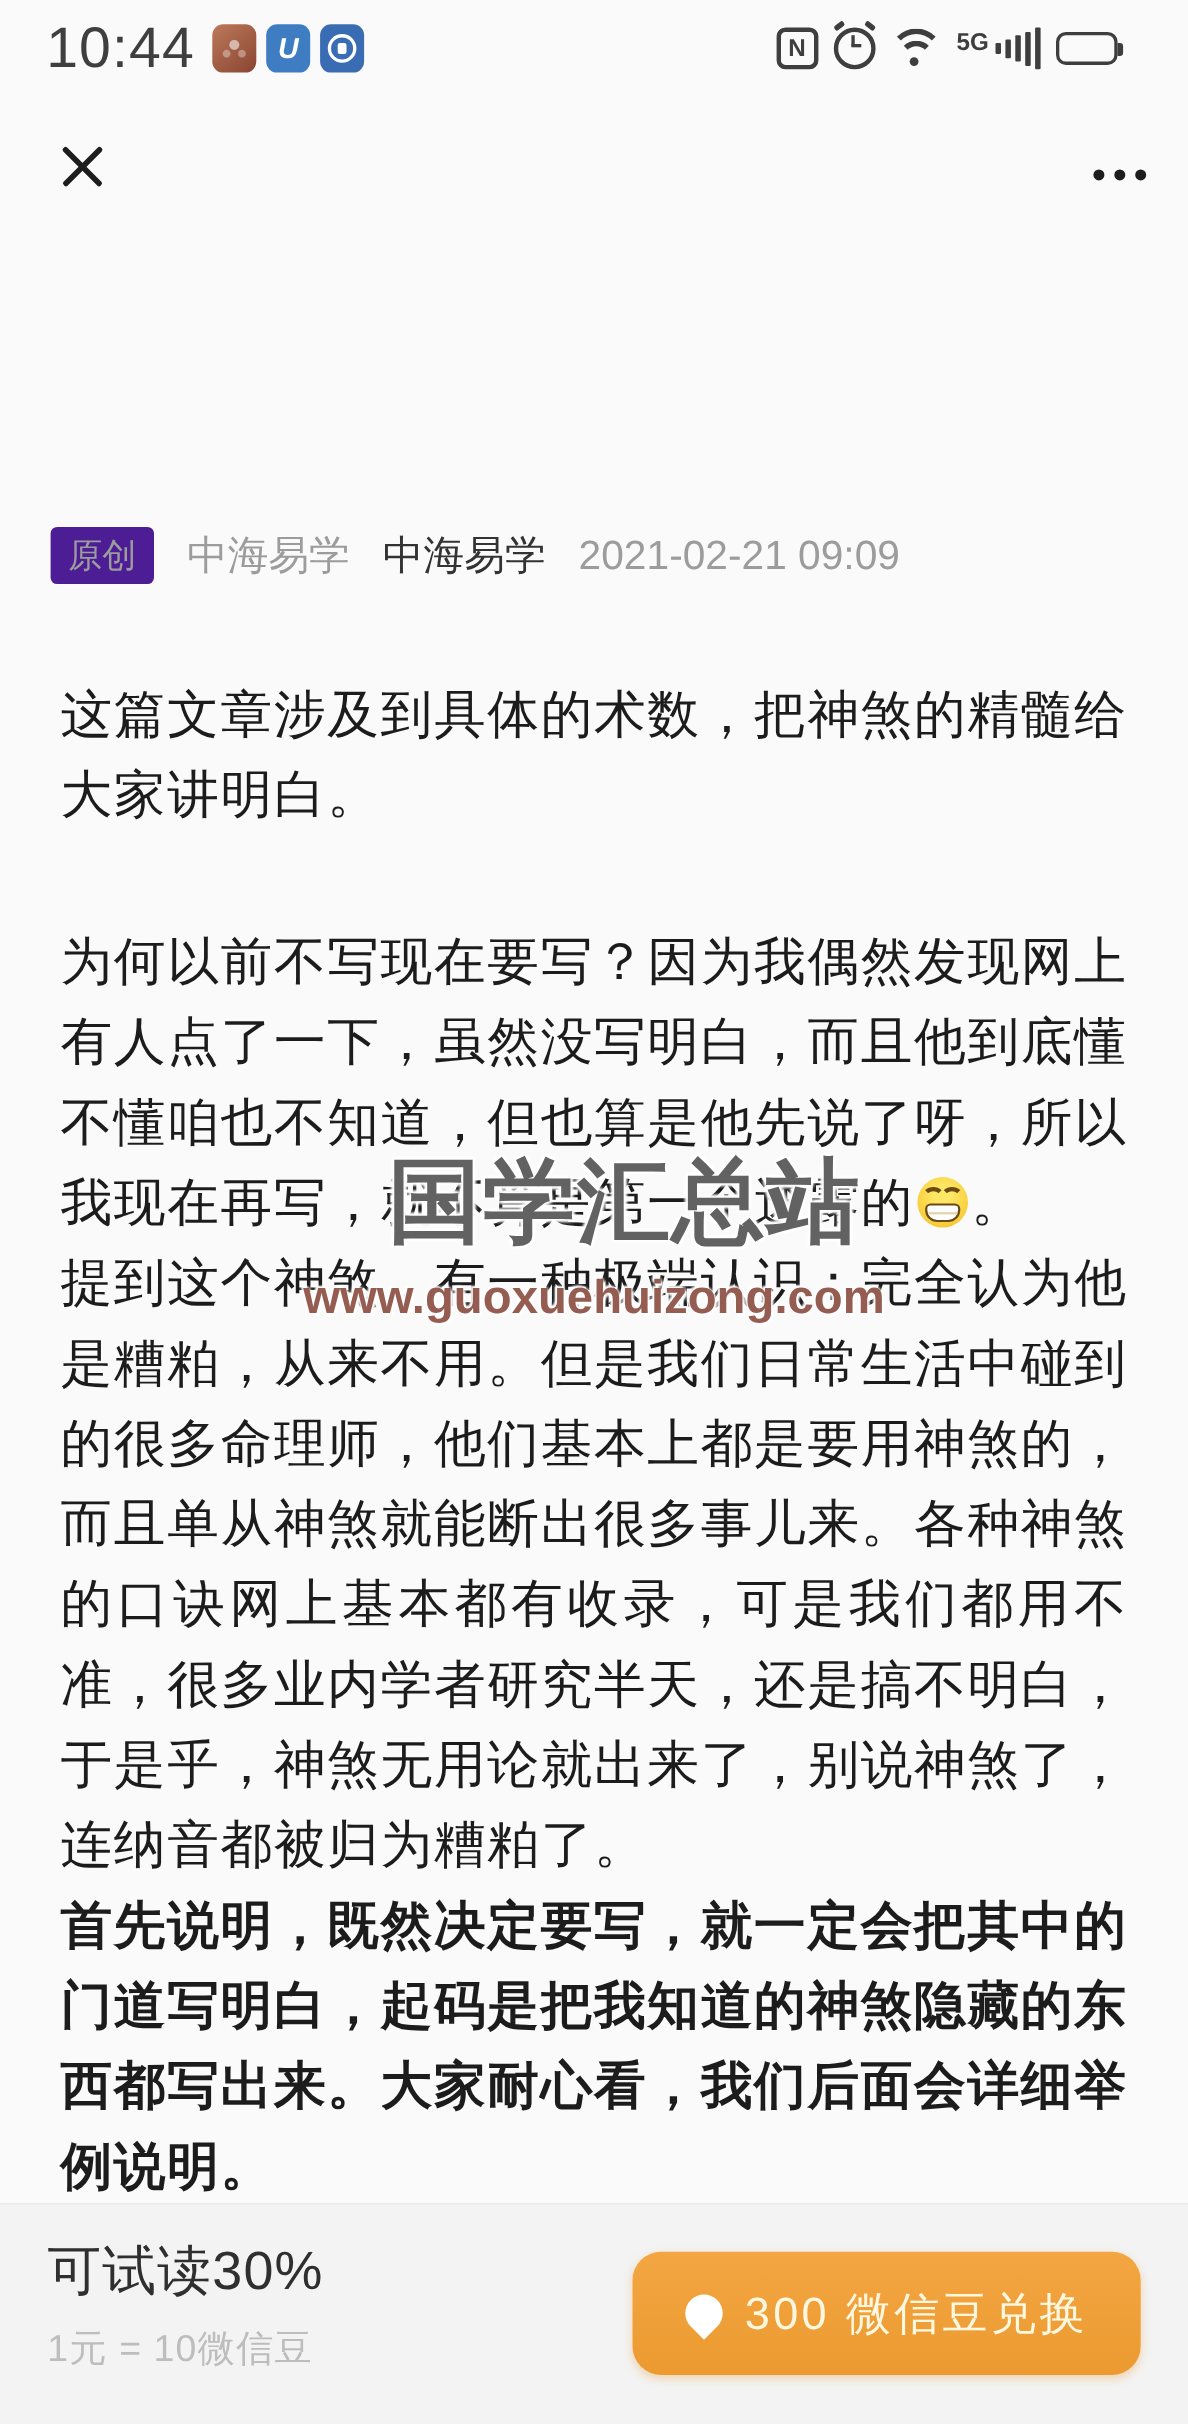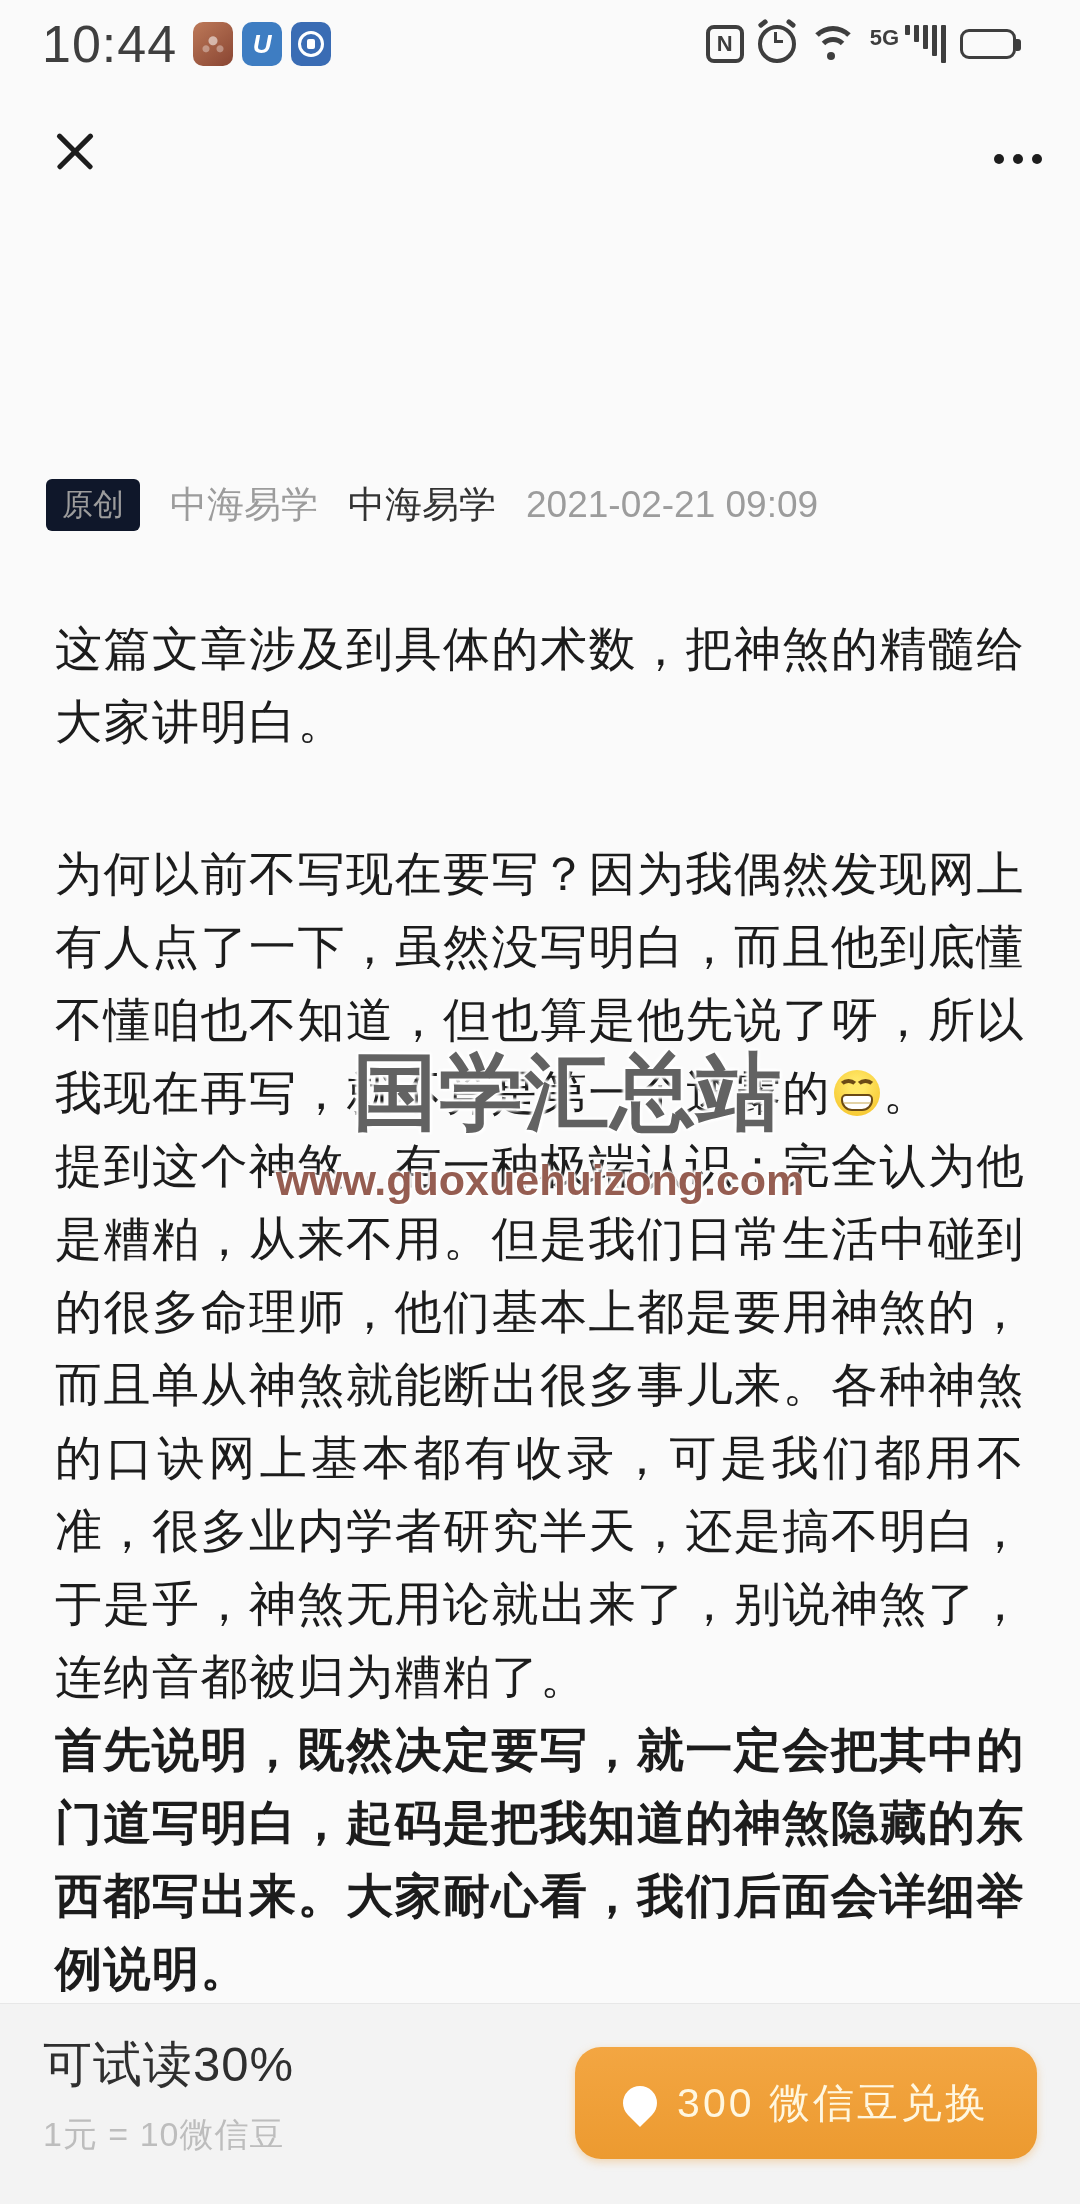--- a/index.html
+++ b/index.html
@@ -34,40 +34,40 @@
   .alarm::before{content:"";position:absolute;left:12px;top:3px;width:3px;height:10px;background:#3e3e3e;}
   .alarm::after{content:"";position:absolute;left:12px;top:11px;width:9px;height:3px;background:#3e3e3e;}
   .alarm .bell{position:absolute;width:10px;height:5px;background:#3e3e3e;border-radius:2px;top:-8px;}
   .alarm .bell.l{left:-4px;transform:rotate(-38deg);}
   .alarm .bell.r{right:-4px;transform:rotate(38deg);}
   .wifi{position:relative;width:46px;height:36px;}
   .wifi i{position:absolute;left:50%;border:5px solid transparent;border-top-color:#3e3e3e;border-radius:50%;}
   .wifi .w1{width:40px;height:40px;top:0;margin-left:-25px;}
   .wifi .w2{width:22px;height:22px;top:11px;margin-left:-16px;}
   .wifi .dot{position:absolute;left:50%;top:26px;width:8px;height:8px;margin-left:-6px;background:#3e3e3e;border-radius:50%;}
-  .signal{display:flex;align-items:flex-start;gap:4px;}
+  .signal{display:flex;align-items:center;gap:4px;}
   .signal .g5{font-size:22px;font-weight:bold;color:#3e3e3e;margin-right:2px;align-self:flex-start;}
   .signal b{display:block;width:5px;background:#3e3e3e;border-radius:1px;}
   .batt{width:56px;height:30px;border:3px solid #3e3e3e;border-radius:9px;position:relative;padding:3px;box-sizing:border-box;}
   .batt .fill{width:70%;height:100%;background:#3e3e3e;border-radius:3px;}
   .batt::after{content:"";position:absolute;right:-8px;top:7px;width:5px;height:12px;background:#3e3e3e;border-radius:0 3px 3px 0;}
   
   .close-btn{position:absolute;left:52px;top:128px;width:46px;height:46px;}
   .close-btn::before,.close-btn::after{content:"";position:absolute;left:-1px;top:21px;width:48px;height:4.5px;
     background:#1d1d1d;border-radius:2px;}
   .close-btn::before{transform:rotate(45deg);}
   .close-btn::after{transform:rotate(-45deg);}
   .more-btn{position:absolute;right:38px;top:148px;display:flex;gap:9px;padding:6px 0;}
   .more-btn i{width:10px;height:10px;border-radius:50%;background:#1d1d1d;}
   
   .title{position:absolute;left:55px;top:266px;width:980px;
     font-size:58px;line-height:85px;font-weight:bold;color:#141414;letter-spacing:1px;}
   .byline{position:absolute;left:46px;top:480px;height:50px;display:flex;align-items:center;gap:30px;
     font-size:37px;color:#9c9c9c;}
-  .byline .tag{background:#0f172a;color:#9c9c9c;font-size:31px;padding:5px 16px;border-radius:6px;}
+  .byline .tag{background:#4c1d95;color:#9c9c9c;font-size:31px;padding:5px 16px;border-radius:6px;}
   .byline .account{color:#333;font-weight:500;}
   .body-flow{position:absolute;left:55px;top:612px;width:970px;
     font-size:47px;line-height:73px;color:#1c1c1c;letter-spacing:1.5px;
     text-align:justify;}
   .body-flow p{margin:0;}
   .body-flow p.gap{margin-top:79px;}
   .body-flow p.bold{font-weight:bold;}
   
   .grin-emoji{display:inline-block;width:46px;height:46px;border-radius:50%;position:relative;
     background:radial-gradient(circle at 50% 35%,#ffe766 20%,#f6c62e 85%);vertical-align:-7px;margin:0 3px;}

